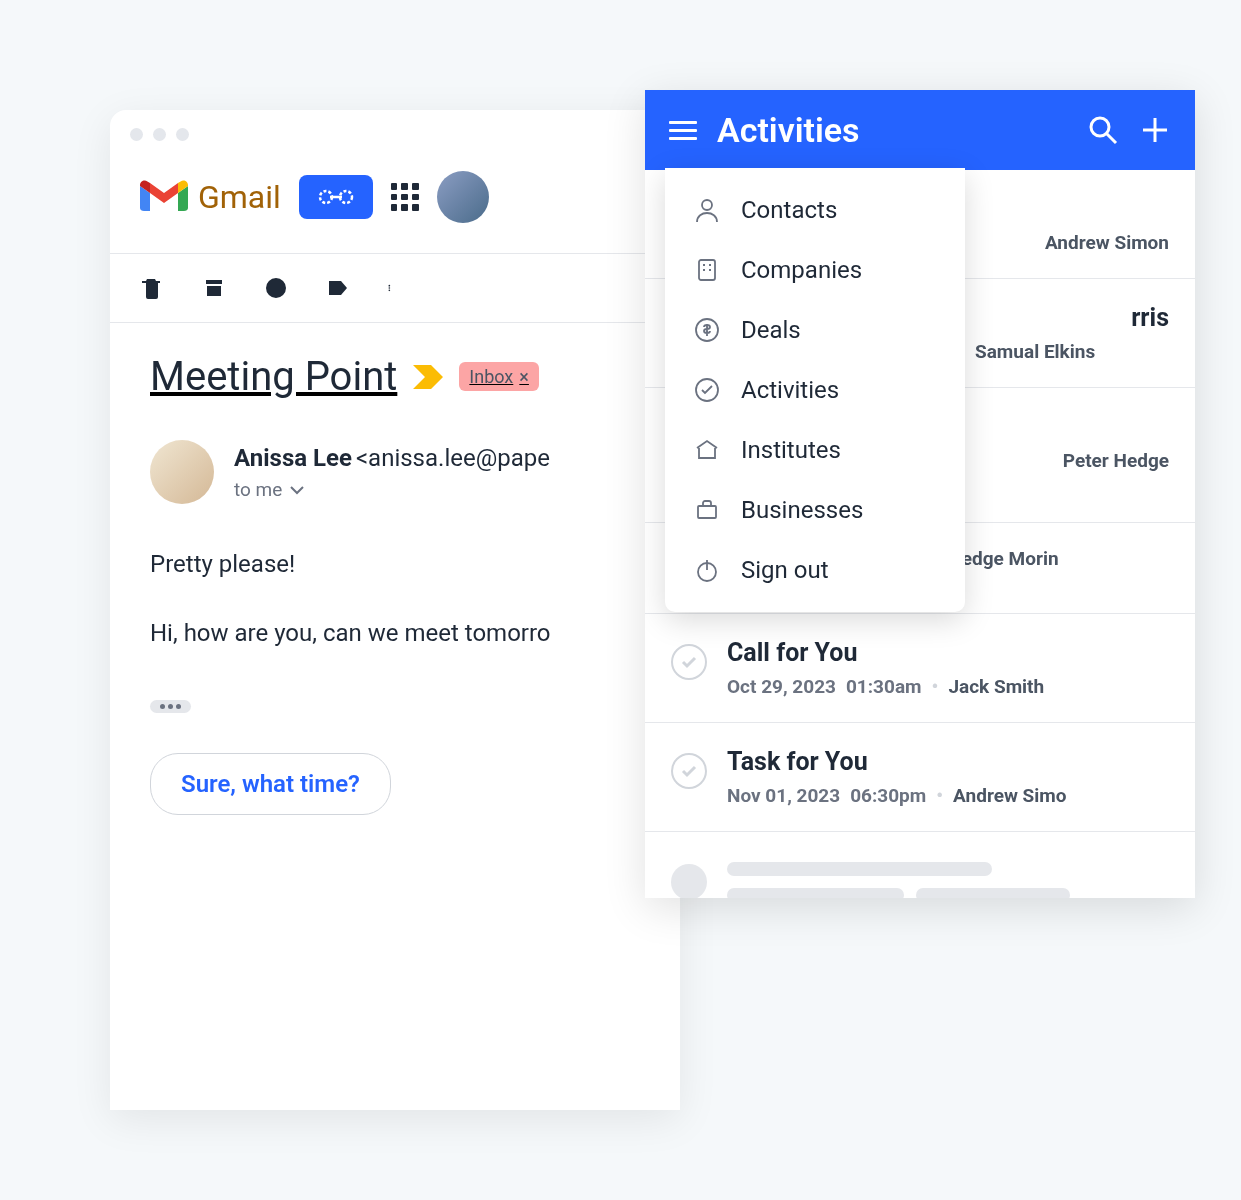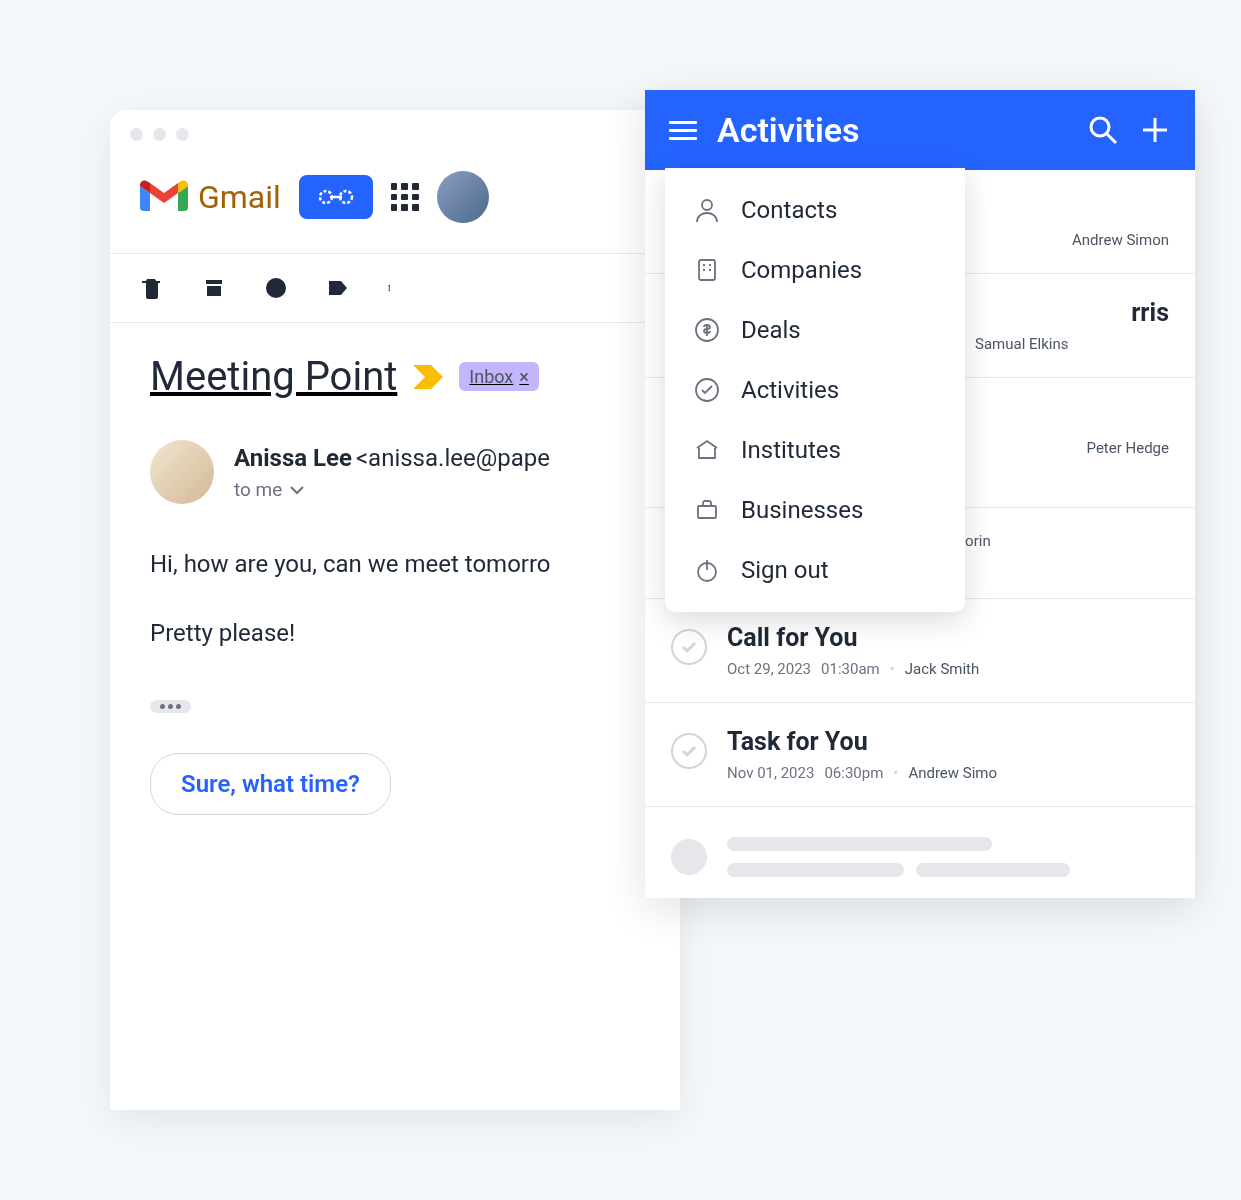--- a/index.html
+++ b/index.html
@@ -65,21 +65,21 @@
     .divider { height: 1px; background: #e5e7eb; }
     .toolbar {
       display: flex; gap: 38px; padding: 22px 30px; align-items: center;
     }
     .tb-icon { width: 24px; height: 24px; fill: #1f2937; cursor: pointer; }
     .email-content { padding: 30px 40px; }
     .email-subject-row { display: flex; align-items: center; gap: 16px; margin-bottom: 40px; text-decoration: underline; }
     .email-subject { font-size: 40px; font-weight: 400; color: #1f2937; }
     .important-marker { width: 30px; height: 24px; }
     .inbox-chip {
-      background: #c4b5fd; padding: 4px 10px; border-radius: 6px; font-size: 18px;
+      background: #fca5a5; padding: 4px 10px; border-radius: 6px; font-size: 18px;
       color: #4b5563; display: flex; align-items: center; gap: 6px;
     }
     .sender-row { display: flex; gap: 20px; align-items: flex-start; margin-bottom: 40px; }
     .sender-avatar {
       width: 64px; height: 64px; border-radius: 50%;
       background: linear-gradient(135deg, #f0e6d2, #d4b896);
       flex-shrink: 0;
     }
     .sender-info { padding-top: 4px; }
     .sender-name { font-size: 24px; color: #1f2937; font-weight: 700; }
@@ -135,22 +135,23 @@
       width: 36px; height: 36px; border-radius: 50%; border: 2px solid #d1d5db;
       display: flex; align-items: center; justify-content: center; flex-shrink: 0; margin-top: 6px;
     }
     .activity-check svg { width: 18px; height: 18px; stroke: #d1d5db; fill: none; stroke-width: 3; }
     .activity-content { flex: 1; overflow: hidden; }
     .activity-title {
       font-size: 25px; font-weight: 700; color: #1f2937; margin-bottom: 8px;
       white-space: nowrap; overflow: hidden;
     }
     .activity-meta {
-      font-size: 15px; color: #6b7280; display: flex; gap: 10px; align-items: center;
+      font-size: 19px; color: #6b7280; display: flex; gap: 10px; align-items: center;
       white-space: nowrap;
+      font-weight: bold;
     }
     .meta-dot { color: #d1d5db; }
     .activity-person { color: #4b5563; }
     .activity-partial-top {
       display: flex; gap: 20px; padding: 24px 26px; border-bottom: 1px solid #e5e7eb;
       align-items: flex-start;
     }
     .partial-right { text-align: right; flex:1; }
     .skeleton-item {
       display: flex; gap: 20px; padding: 30px 26px; align-items: center;
@@ -243,22 +244,22 @@
           </div>
           <div class="to-row">
             <span>to me</span>
             <svg width="14" height="10" viewBox="0 0 14 10">
                 <path d="M1 2l6 6 6-6" stroke="#6b7280" stroke-width="2" fill="none"></path>
               </svg>
           </div>
         </div>
       </div>
       <div class="email-body">
+        <p>Pretty please!</p>
         <p>Hi, how are you, can we meet tomorro</p>
-        <p>Pretty please!</p>
       </div>
       <div class="expand-dots">
         <span></span>
           <span></span>
           <span></span>
       </div>
       <div>
         <span class="reply-chip">Sure, what time?</span>
       </div>
     </div>

